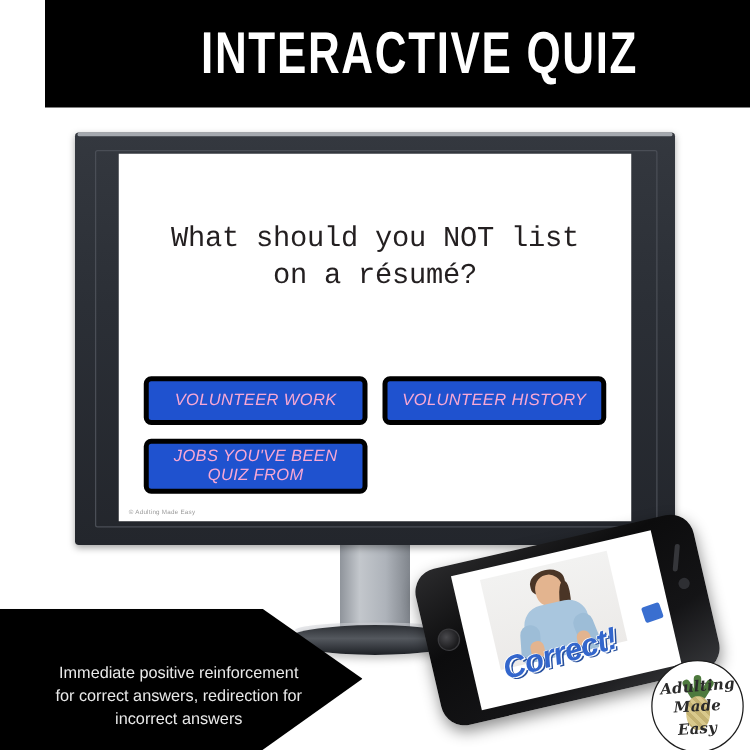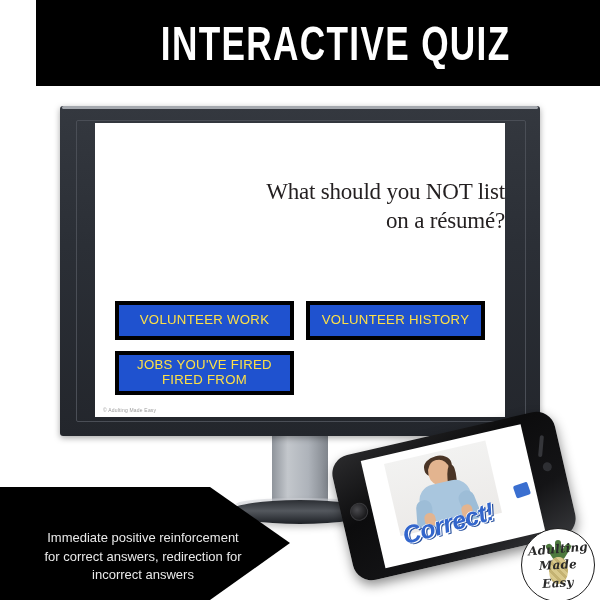--- a/index.html
+++ b/index.html
@@ -87,53 +87,54 @@
     background: #ffffff;
     overflow: hidden;
   }
 
   
   .question {
     position: absolute;
     left: 0;
     top: 54px;
     width: 410px;
-    text-align: right;
+    text-align: center;
     color: #231f20;
-    font-family: Liberation Serif, serif;
+    font-family: Liberation Mono, monospace;
     font-weight: 300;
     font-size: 23px;
     line-height: 1.28;
     letter-spacing: -0.2px;
   }
   .answers {
     position: absolute;
     left: 20px;
     top: 178px;
     width: 370px;
     display: grid;
     grid-template-columns: 1fr 1fr;
     gap: 11px 12px;
   }
   .answer-btn {
     background: #1f52cf;
     border: 4px solid #000000;
-    border-radius: 0;
+    border-radius: 6px;
     min-height: 39px;
     display: flex;
     align-items: center;
     justify-content: center;
     text-align: center;
-    color: #fde047;
+    color: #f9a8d4;
     font-size: 13.2px;
     letter-spacing: .3px;
     line-height: 1.12;
     padding: 3px 5px;
     box-sizing: border-box;
     font-weight: 400;
+    font-style: italic;
   }
   .slide-credit {
     position: absolute;
     left: 8px;
     bottom: 4px;
     font-size: 5px;
     color: #9a9a9a;
     letter-spacing: .2px;
   }
 
@@ -439,21 +440,21 @@
     <div class="screen">
 
       <div class="question">
         <div>What should you NOT list</div>
         <div>on a résumé?</div>
       </div>
 
       <div class="answers">
         <div class="answer-btn">VOLUNTEER WORK</div>
         <div class="answer-btn">VOLUNTEER HISTORY</div>
-        <div class="answer-btn">JOBS YOU'VE FIRED FIRED FROM</div>
+        <div class="answer-btn">JOBS YOU'VE BEEN QUIZ FROM</div>
       </div>
 
       <div class="slide-credit">© Adulting Made Easy</div>
     </div>
   </div>
 
   <div class="caption-arrow">
     <div class="caption-text">Immediate positive reinforcement for correct answers, redirection for incorrect answers</div>
   </div>
 

